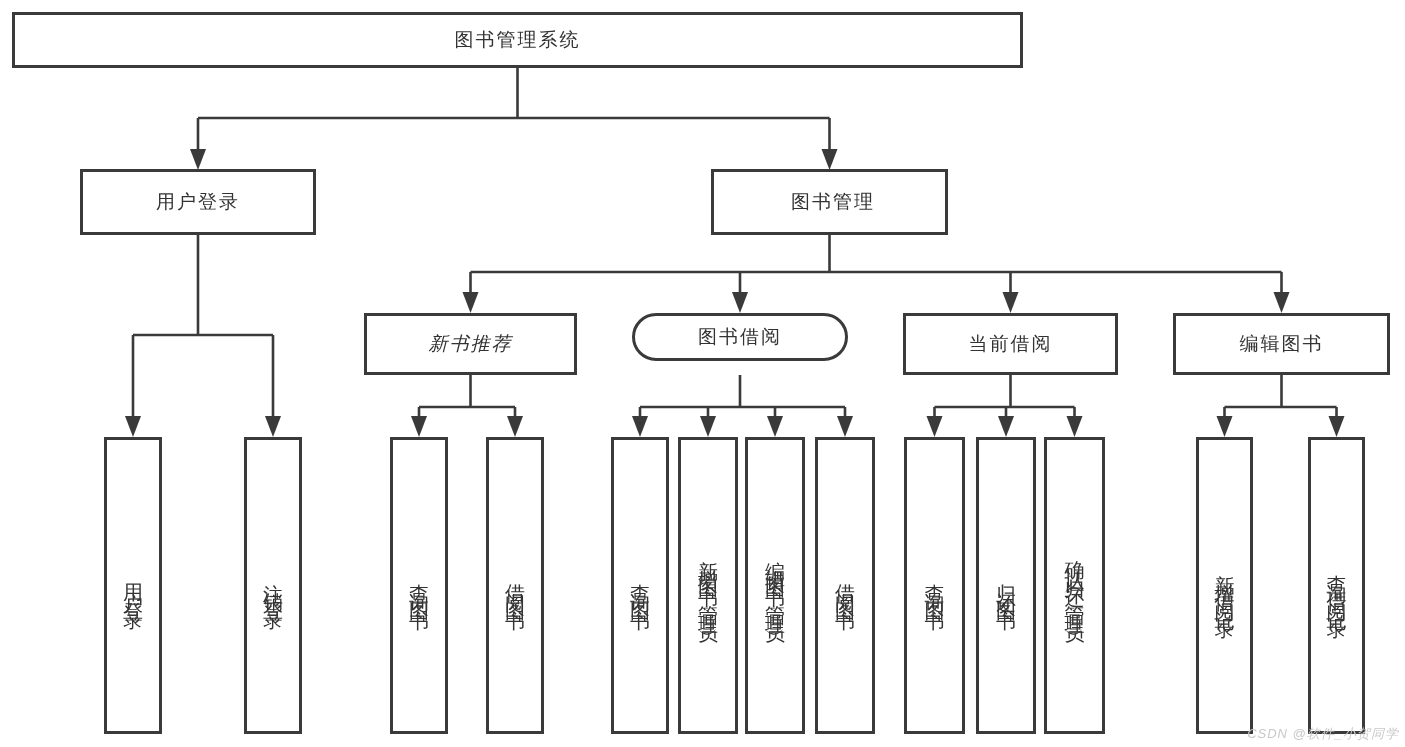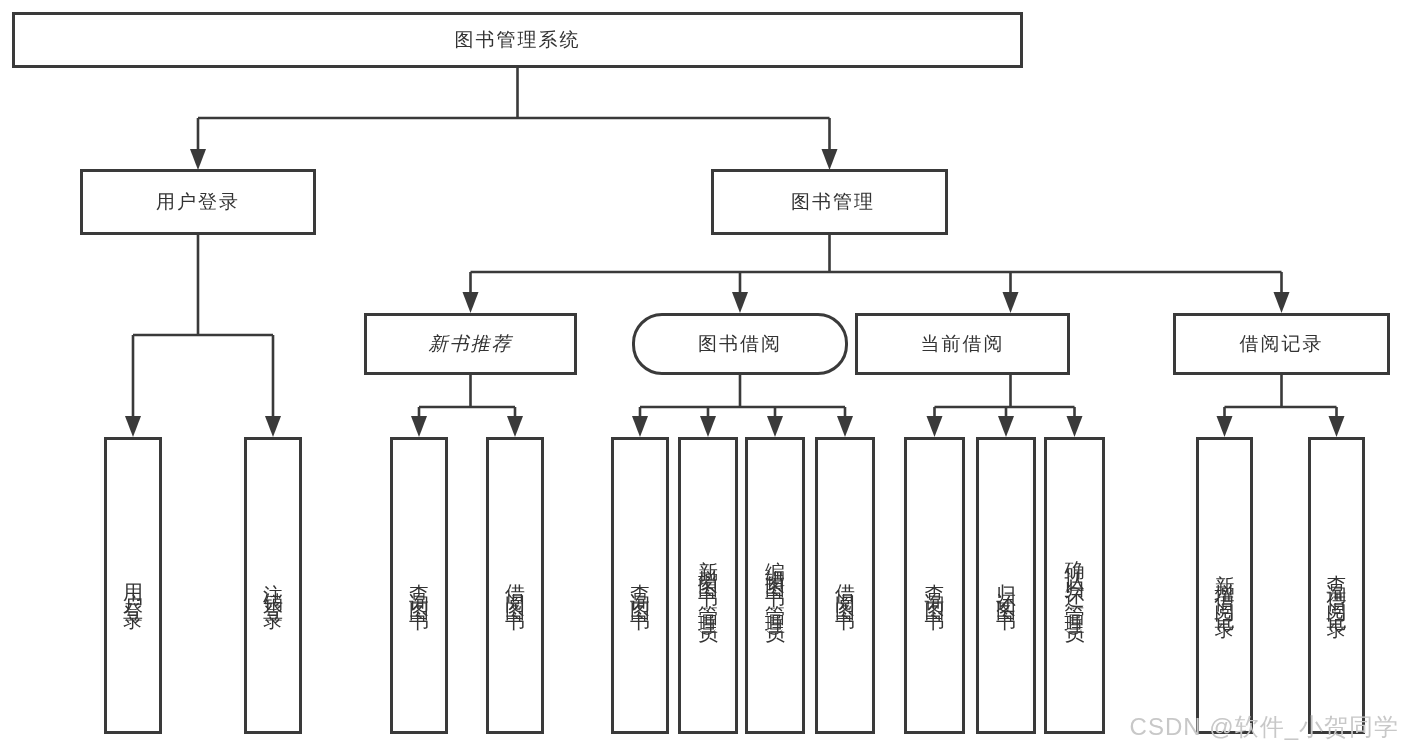--- a/index.html
+++ b/index.html
@@ -53,45 +53,46 @@
     font-size: 20px;
     letter-spacing: 9px;
     line-height: 1.15;
     white-space: nowrap;
   }
   
   #n-root      { left: 12px;   top: 12px;  width: 1011px; height: 56px; }
   #n-user      { left: 80px;   top: 169px; width: 236px;  height: 66px; }
   #n-mgmt      { left: 711px;  top: 169px; width: 237px;  height: 66px; padding-left: 7px; }
   #n-newbook   { left: 364px;  top: 313px; width: 213px;  height: 62px; font-style: italic; }
-  #n-bookbrw   { left: 632px;  top: 313px; width: 216px;  height: 62px; border-radius: 30px; }
-  #n-current   { left: 855px;  top: 313px; width: 215px;  height: 62px; }
+  #n-bookbrw   { left: 632px;  top: 313px; width: 216px;  height: 48px; border-radius: 30px; }
+  #n-current   { left: 903px;  top: 313px; width: 215px;  height: 62px; }
   #n-records   { left: 1173px; top: 313px; width: 217px;  height: 62px; }
   .leaf        { top: 437px; height: 297px; }
   #lf-userlogin  { left: 104px;  width: 58px; }
   #lf-logout     { left: 244px;  width: 58px; }
   #lf-nb-query   { left: 390px;  width: 58px; }
   #lf-nb-borrow  { left: 486px;  width: 58px; }
   #lf-bb-query   { left: 611px;  width: 58px; }
   #lf-bb-add     { left: 678px;  width: 60px; }
   #lf-bb-edit    { left: 745px;  width: 60px; }
   #lf-bb-borrow  { left: 815px;  width: 60px; }
   #lf-cb-query   { left: 904px;  width: 61px; }
   #lf-cb-return  { left: 976px;  width: 60px; }
   #lf-cb-confirm { left: 1044px; width: 61px; }
   #lf-rec-add    { left: 1196px; width: 57px; }
   #lf-rec-query  { left: 1308px; width: 57px; }
   #watermark {
     position: absolute;
     right: 6px;
     bottom: 4px;
-    font-size: 24px;
+    font-size: 13px;
     letter-spacing: 1px;
     color: var(--wm);
     white-space: nowrap;
+    font-style: italic;
   }
 </style>
 </head>
 <body>
 
 <div id="stage">
 
   <svg id="connectors" viewBox="0 0 1405 747" xmlns="http://www.w3.org/2000/svg">
     <path d="
       M517.5 68 V118 M198 118 H829.5 M198 118 V150 M829.5 118 V150
@@ -142,21 +143,21 @@
   <div class="box" id="n-newbook">
     <span class="h-label">新书推荐</span>
   </div>
   <div class="box" id="n-bookbrw">
     <span class="h-label">图书借阅</span>
   </div>
   <div class="box" id="n-current">
     <span class="h-label">当前借阅</span>
   </div>
   <div class="box" id="n-records">
-    <span class="h-label">借阅记录</span>
+    <span class="h-label">编辑图书</span>
   </div>
 
   <div class="box leaf" id="lf-userlogin">
     <span class="v-label">用户登录</span>
   </div>
   <div class="box leaf" id="lf-logout">
     <span class="v-label">注销登录</span>
   </div>
 
   <div class="box leaf" id="lf-nb-query">

